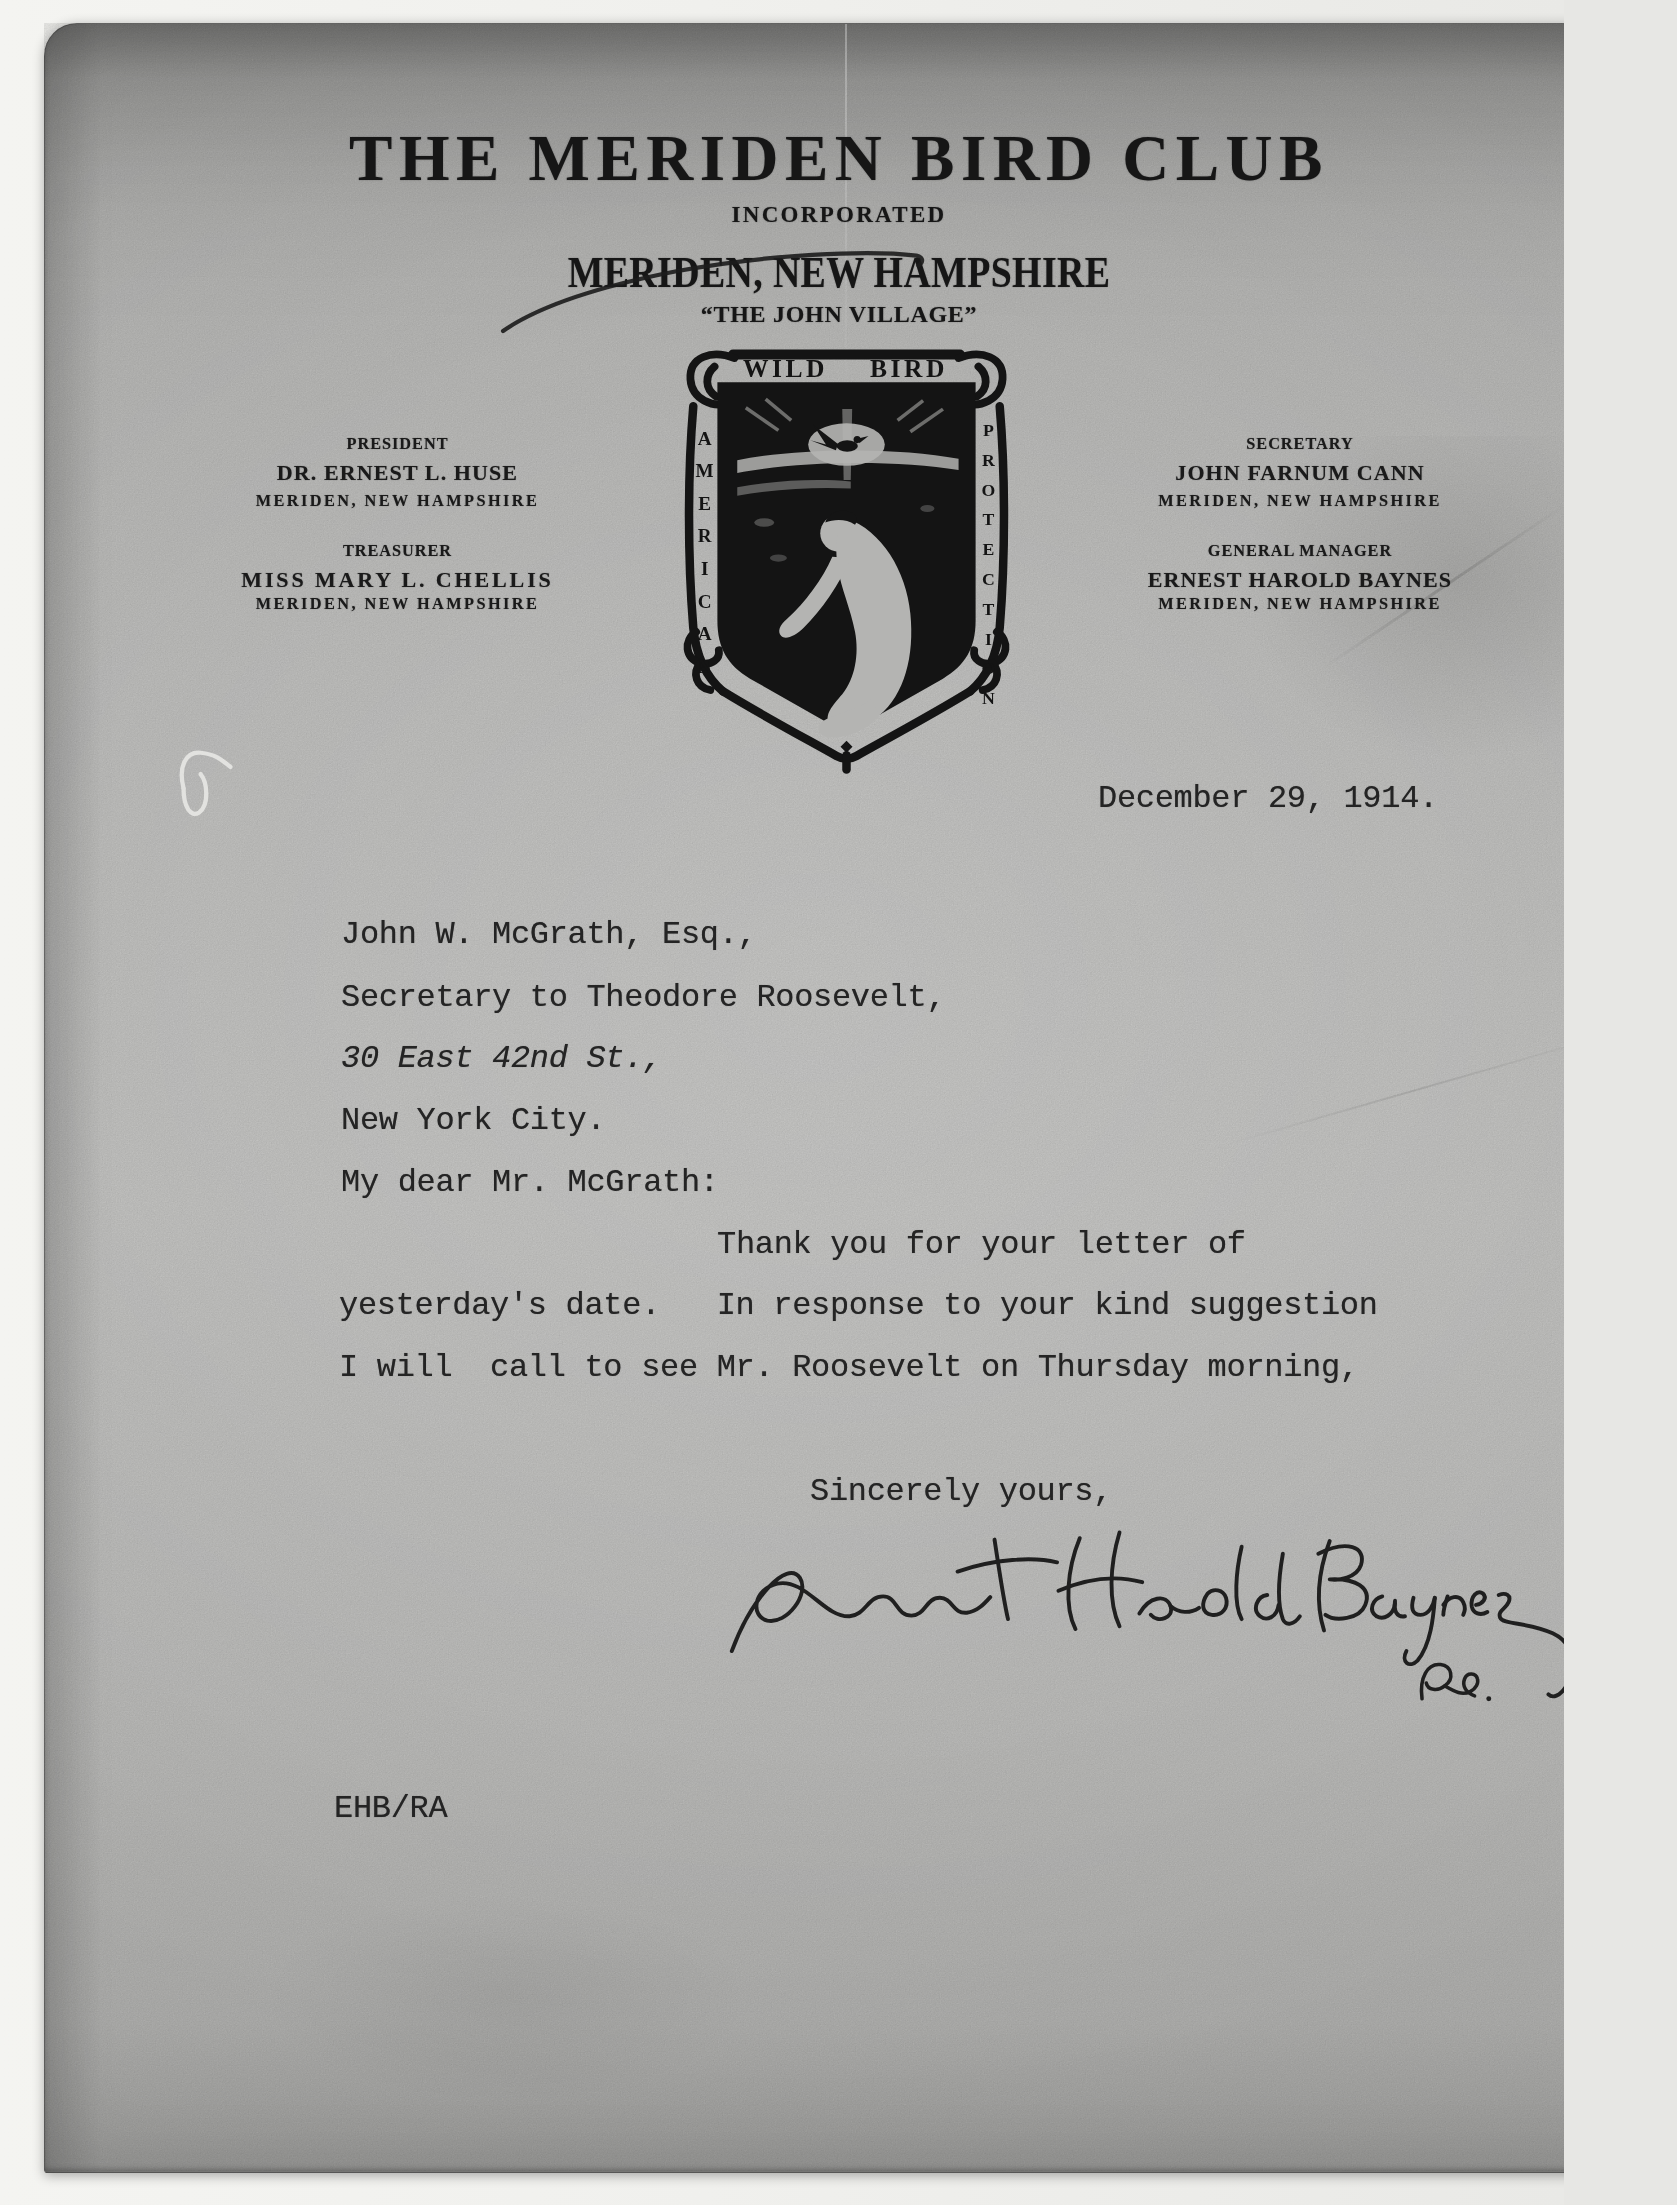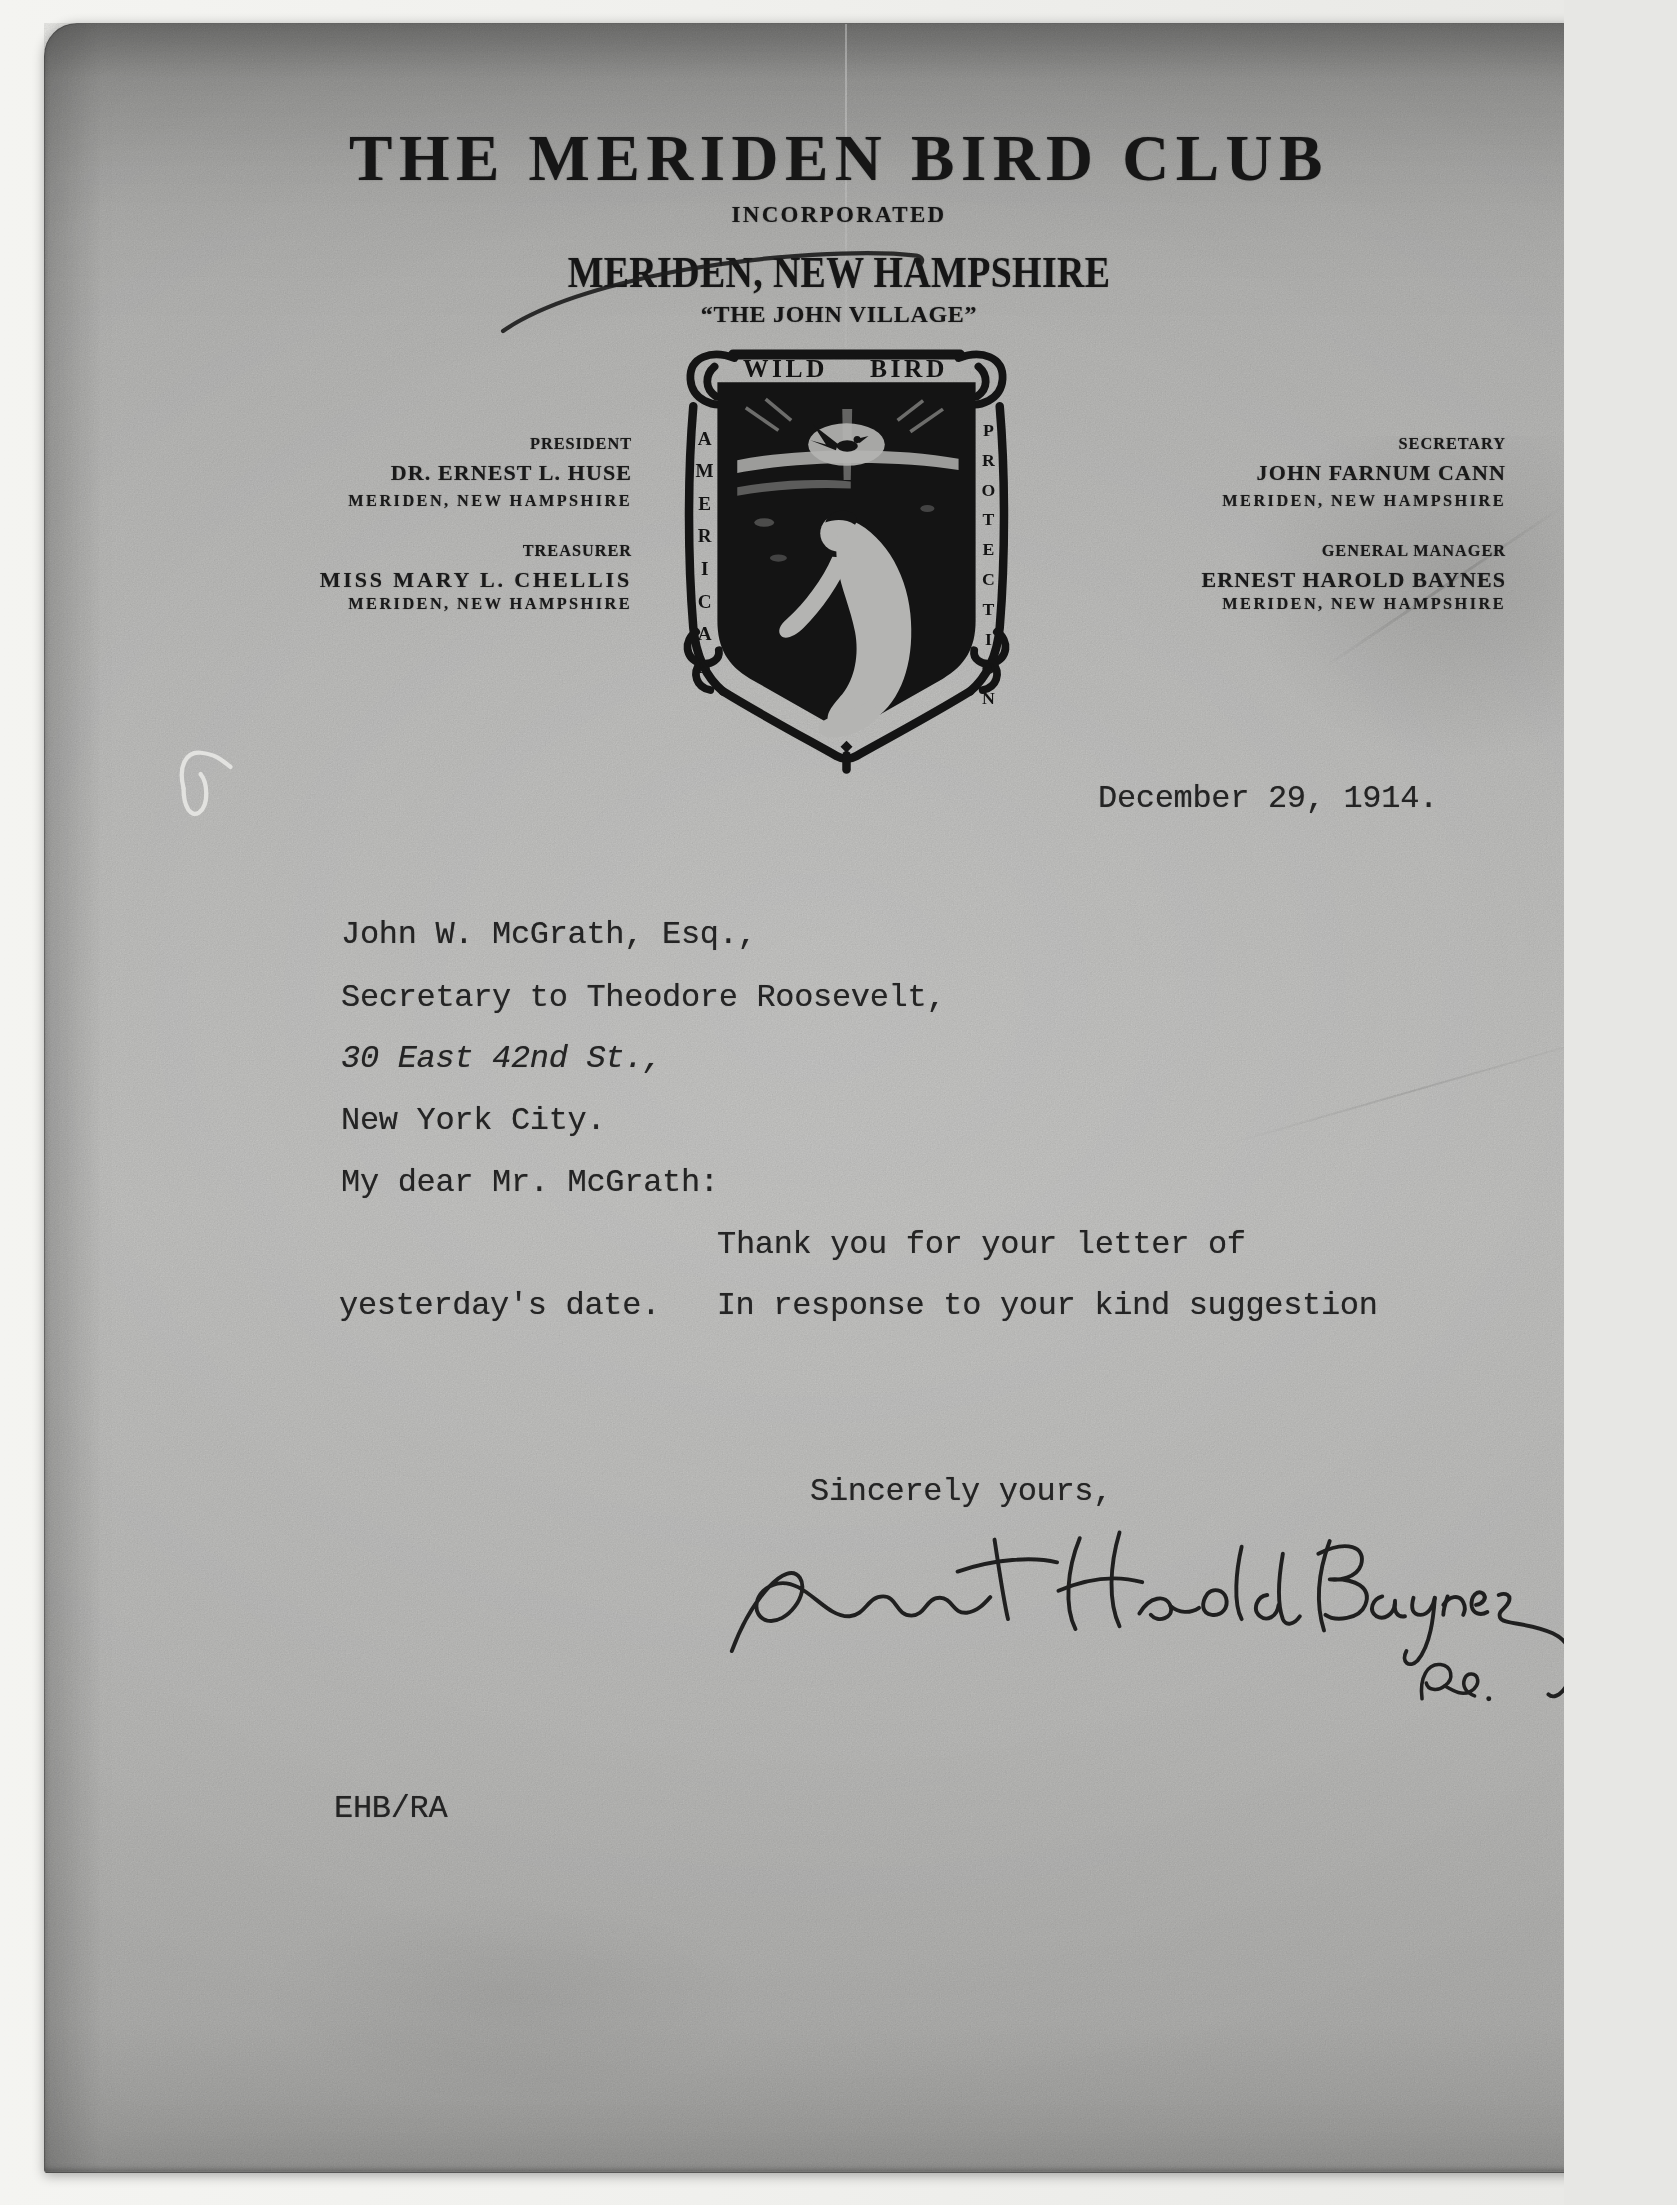--- a/index.html
+++ b/index.html
@@ -35,21 +35,21 @@
     background:radial-gradient(ellipse at 50% 50%,rgba(0,0,0,.05),rgba(0,0,0,0) 70%);}
   .grain{position:absolute;left:44px;top:23.4px;pointer-events:none;}
   
   .lh{position:absolute;left:0;width:1678px;text-align:center;color:#161616;font-weight:700;
       text-shadow:0 0 1.4px rgba(25,25,25,.45);white-space:nowrap;}
   .club-name{top:121px;font-size:65px;letter-spacing:.10em;}
   .incorporated{top:202px;font-size:23px;letter-spacing:.10em;}
   .club-city{top:247px;font-size:44px;letter-spacing:.01em;transform:scaleX(.86);}
   .club-motto{top:301px;font-size:24px;letter-spacing:.03em;}
   .officers{position:absolute;color:#1a1a1a;font-weight:700;text-shadow:0 0 1.1px rgba(25,25,25,.5);}
-  .off-line{position:absolute;left:0;width:100%;text-align:right;white-space:nowrap;}
+  .off-line{position:absolute;left:0;width:100%;text-align:center;white-space:nowrap;}
   .off-role{font-size:16.3px;letter-spacing:.06em;}
   .off-name{font-size:22px;letter-spacing:.05em;}
   .off-name.wide{letter-spacing:.13em;}
   .off-place{font-size:16.3px;letter-spacing:.15em;}
   .officers-left{left:163px;top:0;width:469px;height:639px;}
   .officers-right{left:1094px;top:0;width:412px;height:639px;}
   .r1{top:434px;} .r2{top:460px;} .r3{top:491px;} .r4{top:541px;} .r5{top:567px;} .r6{top:594px;}
   
   .emblem{position:absolute;left:672px;top:345px;width:349px;height:429px;}
   .emblem text{font-family:"Liberation Serif",serif;font-weight:700;fill:#141414;}
@@ -171,20 +171,21 @@
   </svg>
 
   <div class="typed t-date">December 29, 1914.</div>
   <div class="typed t-a0">John W. McGrath, Esq.,</div>
   <div class="typed t-a1">Secretary to Theodore Roosevelt,</div>
   <div class="typed t-a2">30 East 42nd St.,</div>
   <div class="typed t-a3">New York City.</div>
   <div class="typed t-sal">My dear Mr. McGrath:</div>
   <div class="typed t-b0">Thank you for your letter of</div>
   <div class="typed t-b1">yesterday's date.   In response to your kind suggestion</div>
+  <div class="typed t-b2">I will  call to see Mr. Roosevelt on Thursday morning,</div>
   <div class="typed t-close">Sincerely yours,</div>
   <div class="typed t-init">EHB/RA</div>
 
   <svg class="marks" width="1678" height="2205" viewBox="0 0 2362 3105">
 
     <path d="M708 466 C 760 430 850 402 952 382 C 1080 358 1222 352 1290 360 C 1299 362 1301 368 1293 374" fill="none" stroke="#1c1c1c" stroke-width="6" stroke-linecap="round" opacity=".9"></path>
 
     <g fill="none" stroke="#ebebe8" stroke-width="6" stroke-linecap="round" opacity=".85">
       <path d="M258 1110 C 250 1078 262 1058 282 1060 C 304 1062 314 1072 324 1080"></path>
       <path d="M258 1110 C 258 1136 268 1152 280 1144 C 294 1134 292 1102 282 1090"></path>

